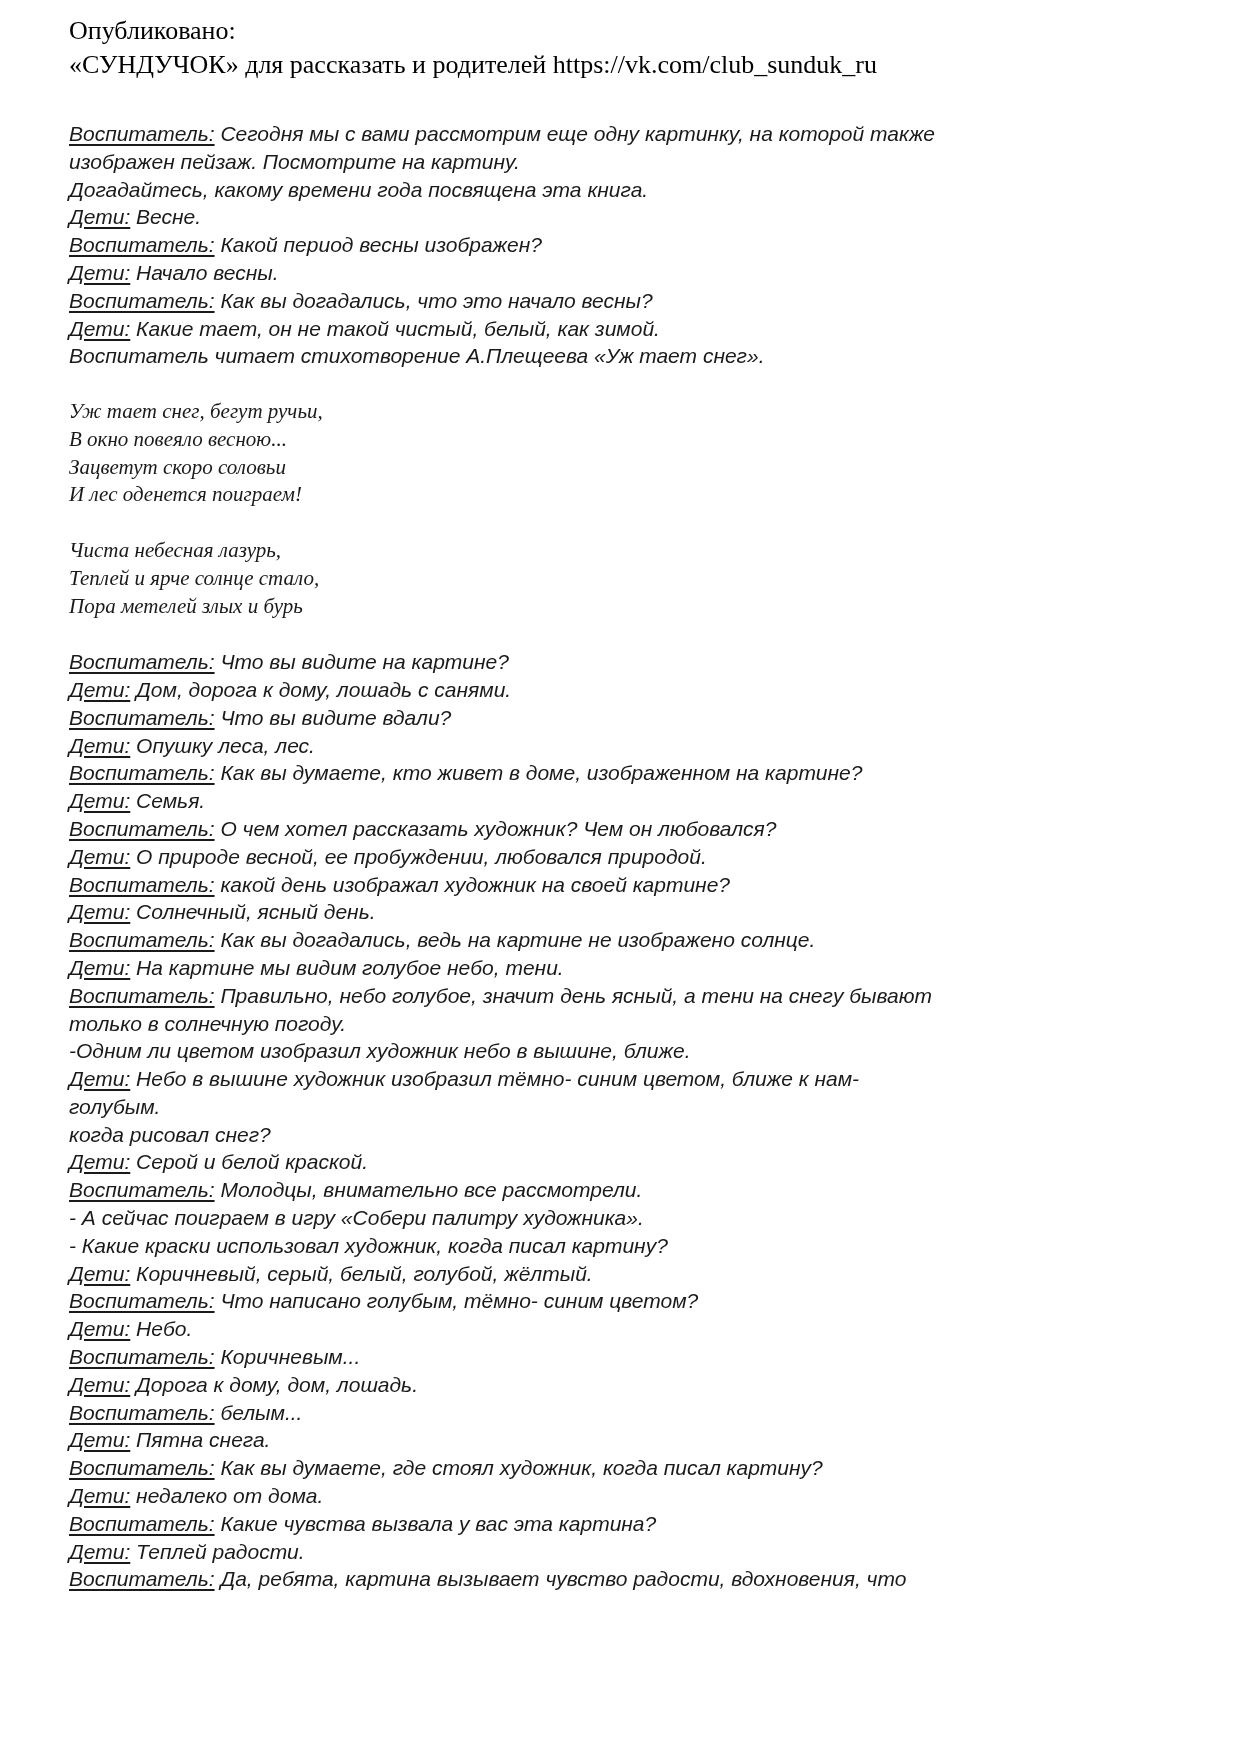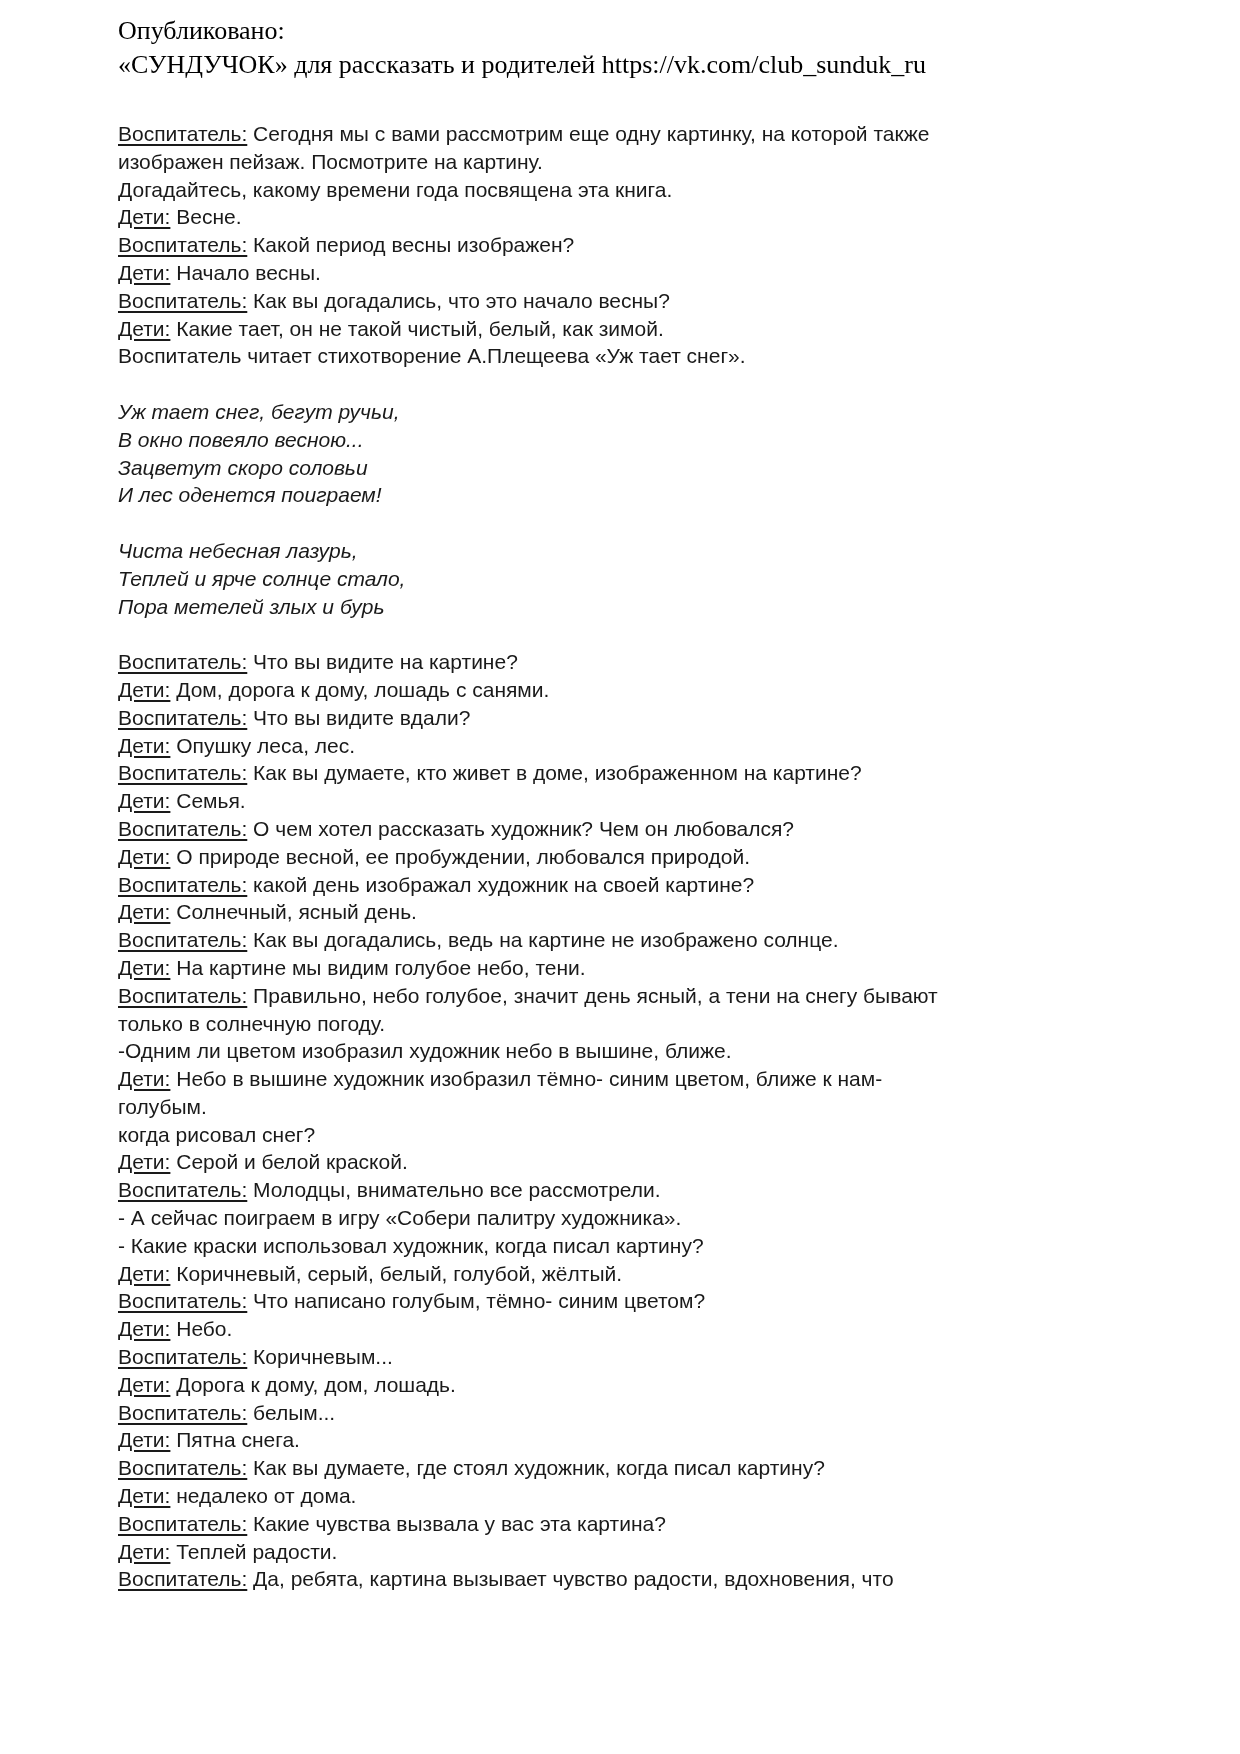--- a/index.html
+++ b/index.html
@@ -7,43 +7,45 @@
     padding: 0;
     background: #ffffff;
     width: 1240px;
     height: 1754px;
     overflow: hidden;
   }
   .page {
     box-sizing: border-box;
     width: 1240px;
     height: 1754px;
-    padding: 14px 72px 0 118px;
+    padding: 14px 72px 0 69px;
     color: #000000;
   }
   .doc-header {
     font-family: "Liberation Serif", "DejaVu Serif", serif;
     font-size: 26px;
     line-height: 34px;
     color: #000000;
   }
   .doc-body {
     margin-top: 38px;
     font-family: "Liberation Sans", "DejaVu Sans", sans-serif;
     font-size: 21px;
     color: #1a1a1a;
   }
   .line {
     height: 27.8px;
     line-height: 27.8px;
     white-space: nowrap;
+    font-style: italic;
   }
   .line.blank {  }
   .line.poem {
     font-style: italic;
+    font-family: Liberation Serif, serif;
   }
   .speaker {
     text-decoration: underline;
     text-underline-offset: 3px;
   }
 </style>
 </head>
 <body>
 
 <div class="page">

